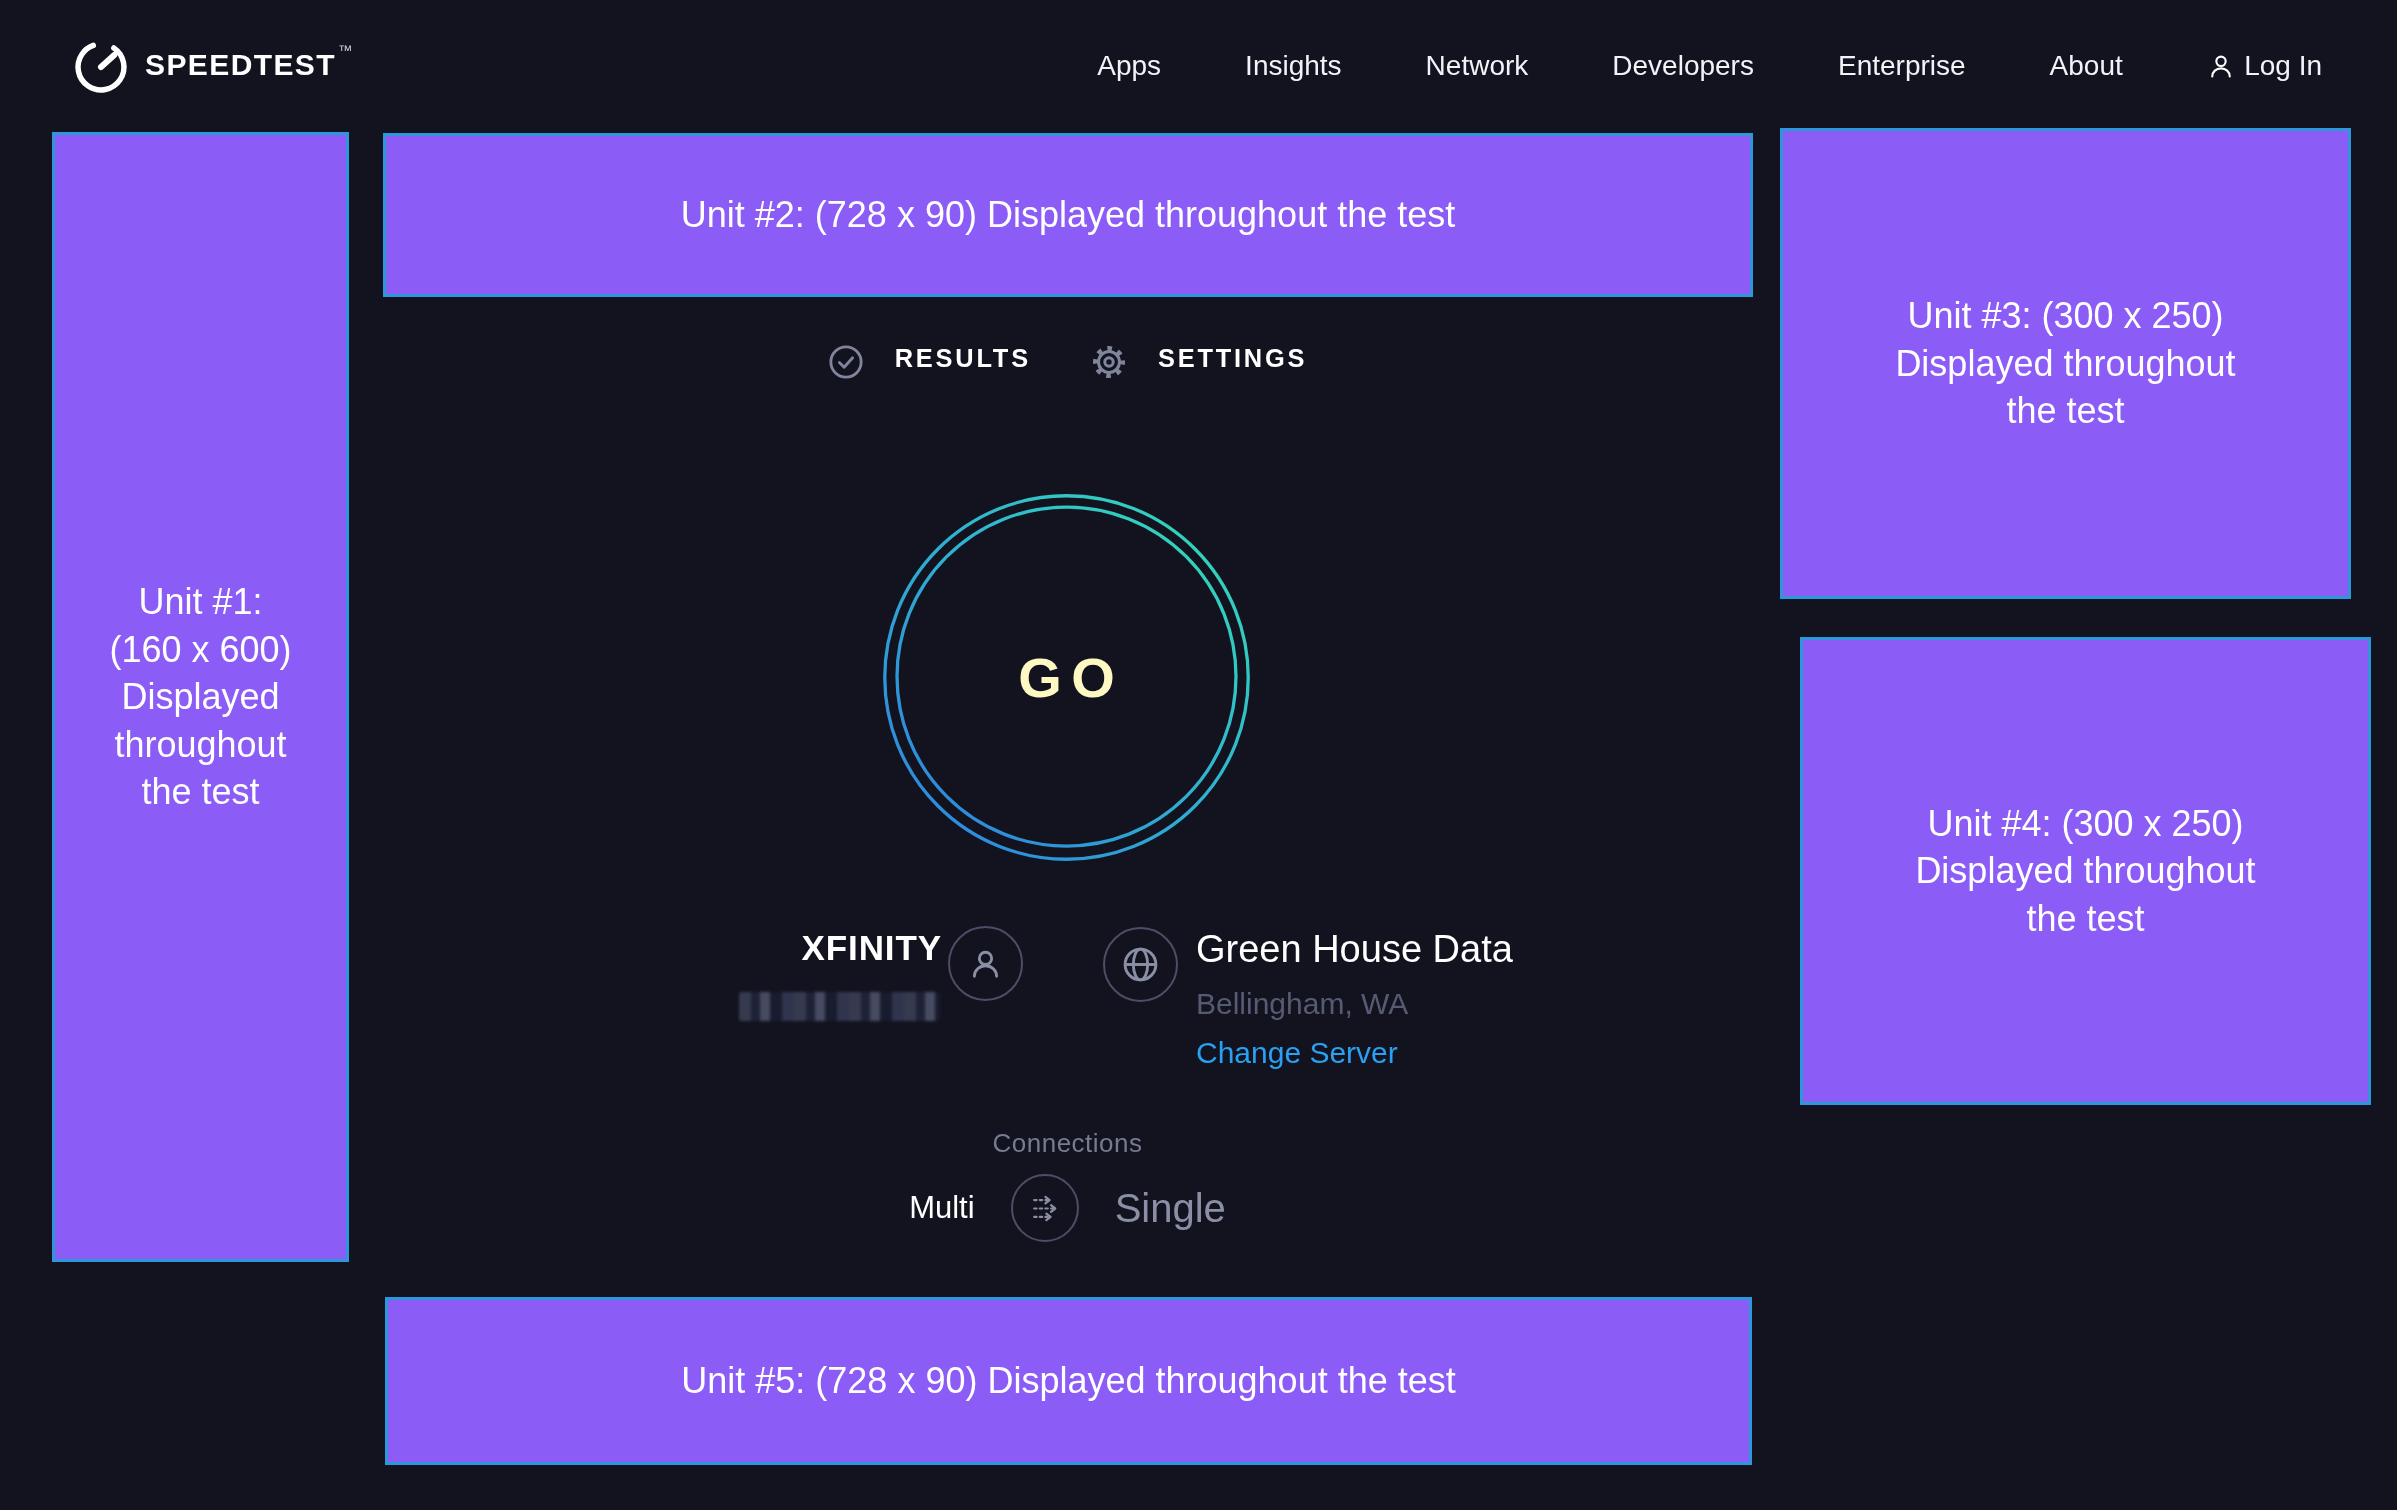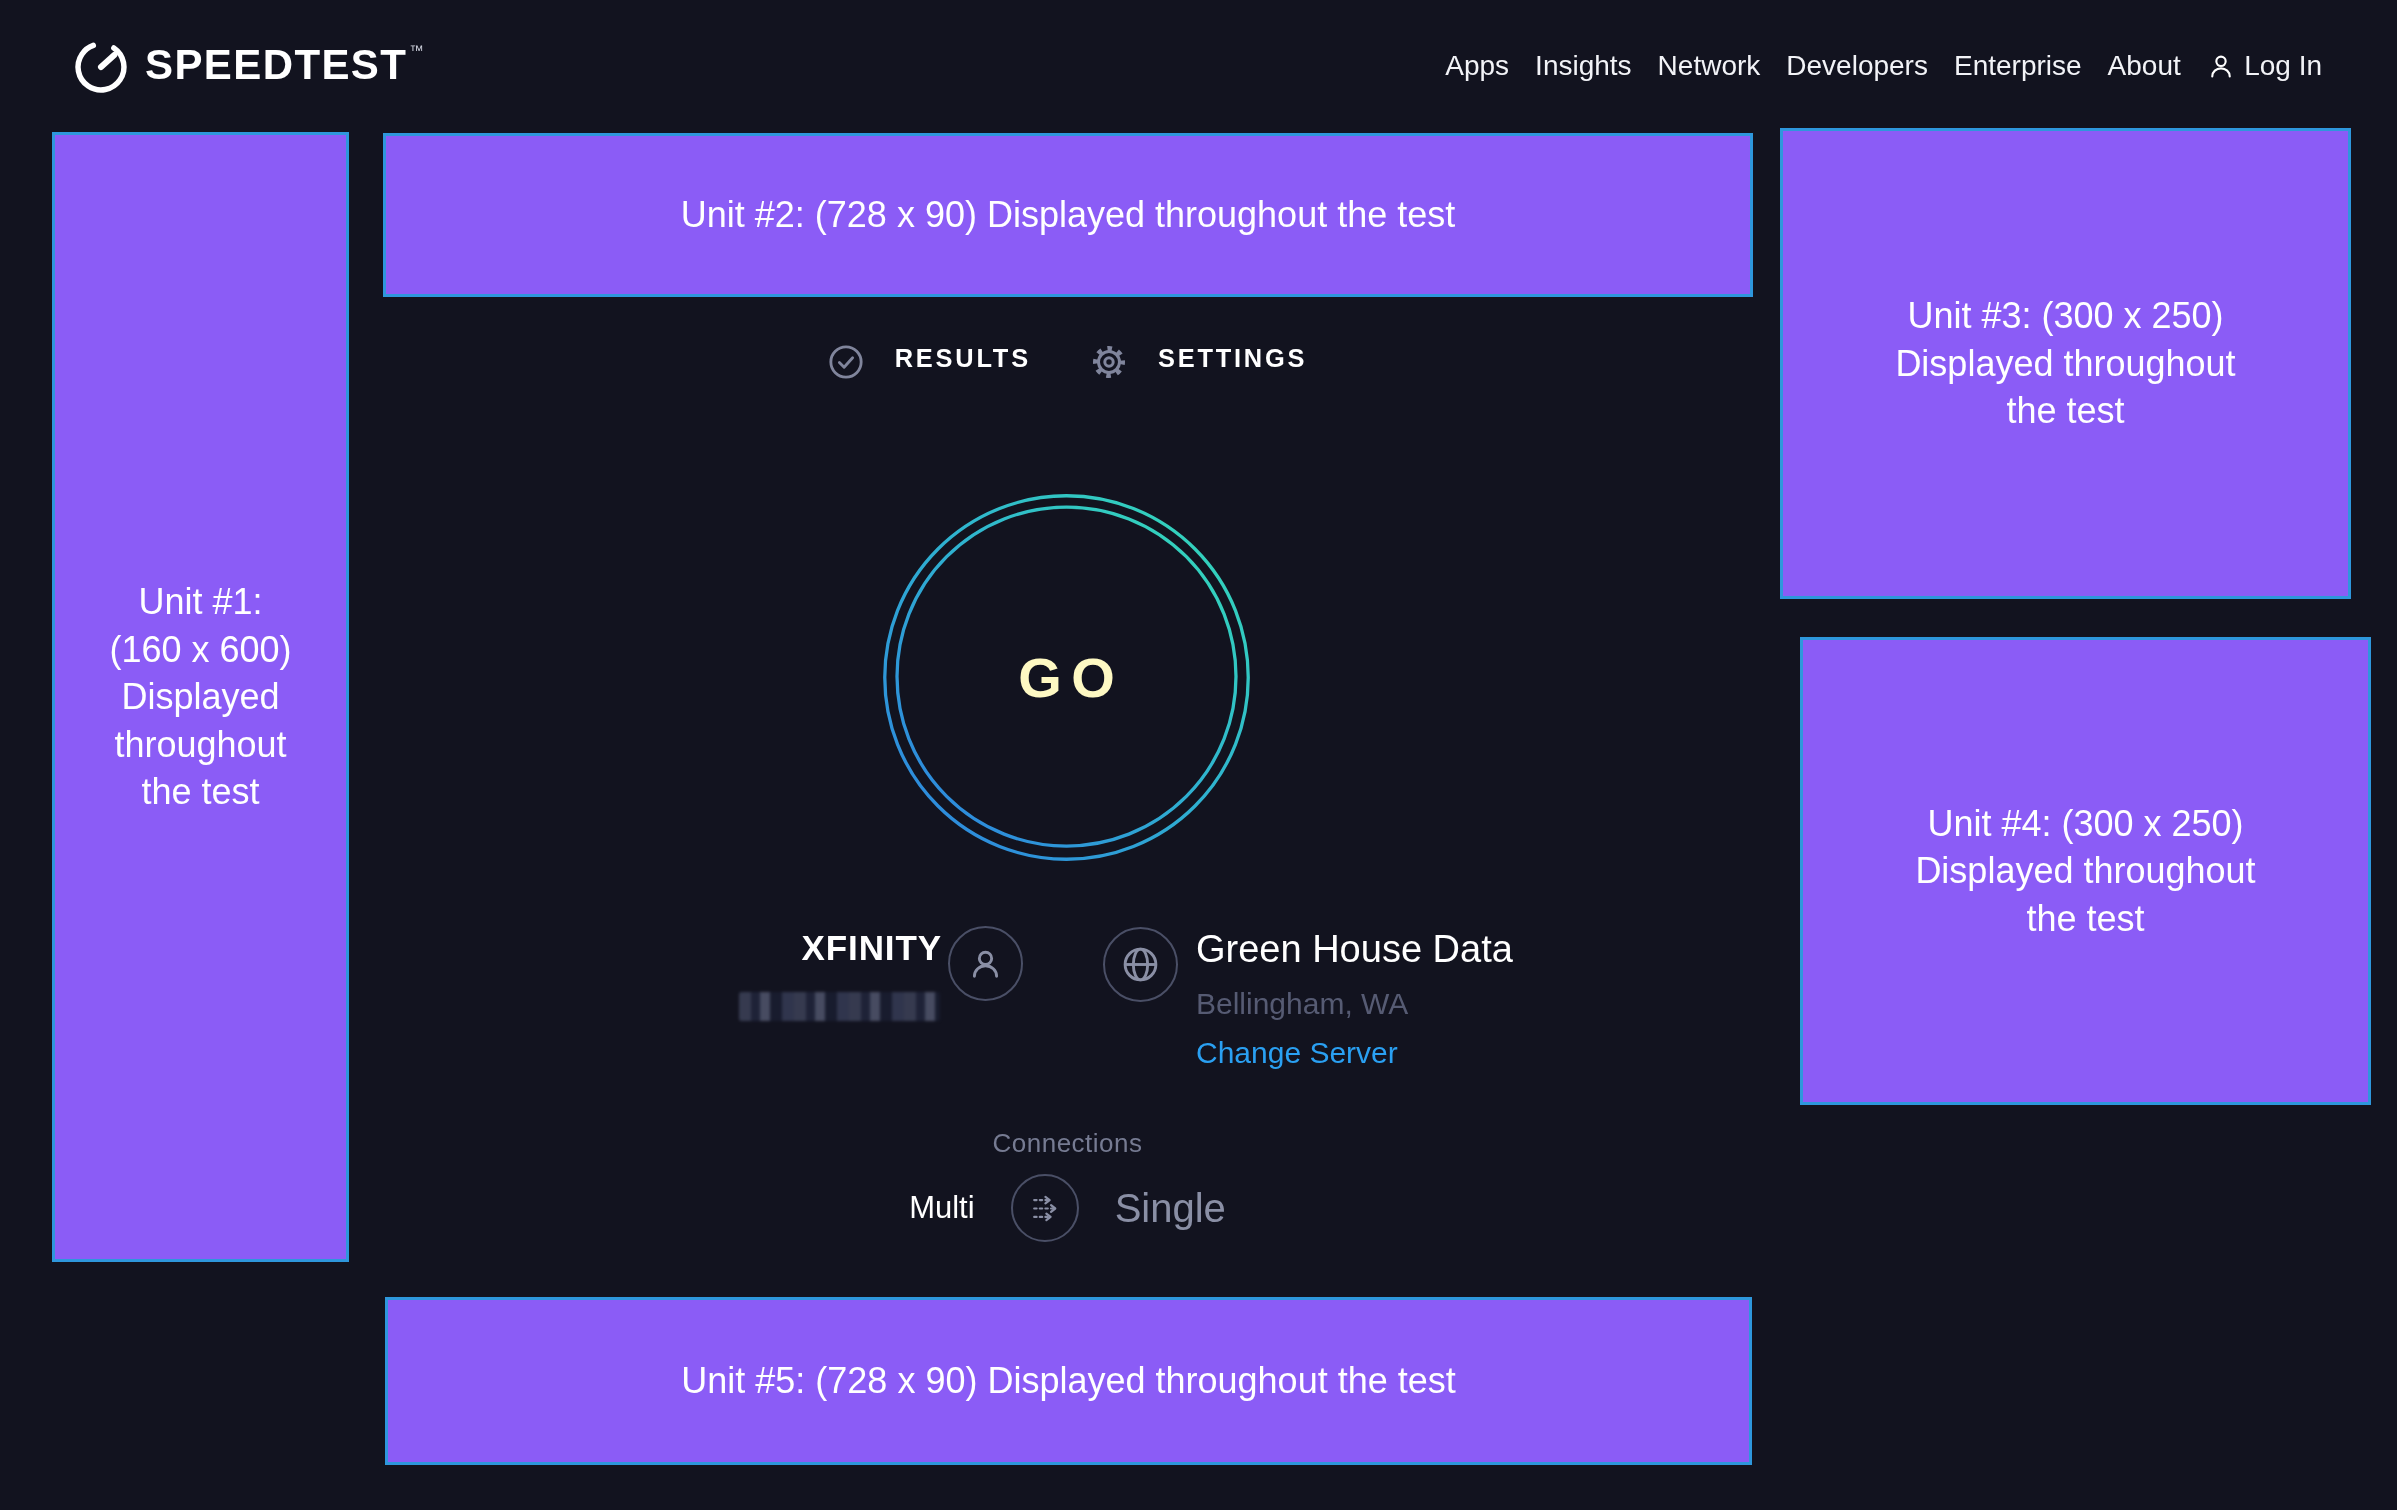--- a/index.html
+++ b/index.html
@@ -13,24 +13,24 @@
   }
 
   
   .header {
     position:absolute; top:0; left:0; width:2397px; height:132px;
     display:flex; align-items:center; justify-content:space-between;
     padding:0 75px 0 72px;
   }
   .logo { display:flex; align-items:flex-start; gap:15px; cursor:pointer; }
   .logo svg { width:58px; height:58px; margin-top:1.9px; }
-  .logo-text { font-size:42px; font-weight:700; letter-spacing:1.4px; color:#ffffff; line-height:58px; }
+  .logo-text { font-size:30px; font-weight:700; letter-spacing:1.4px; color:#ffffff; line-height:58px; }
   .logo-mark { font-size:14px; color:#cfd2dd; vertical-align:top; line-height:28px; margin-left:1.9px; }
 
-  .nav { display:flex; align-items:center; gap:26px; }
+  .nav { display:flex; align-items:center; gap:84px; }
   .nav-item { font-size:28px; color:#f2f3f7; text-decoration:none; cursor:pointer; }
   .login { display:flex; align-items:center; gap:9.4px; }
   .login svg { width:28px; height:28px; }
 
   
   .ad {
     position:absolute;
     background:#8b5cf6;
     border:3.8px solid #2e97dc;
     display:flex; align-items:center; justify-content:center;

